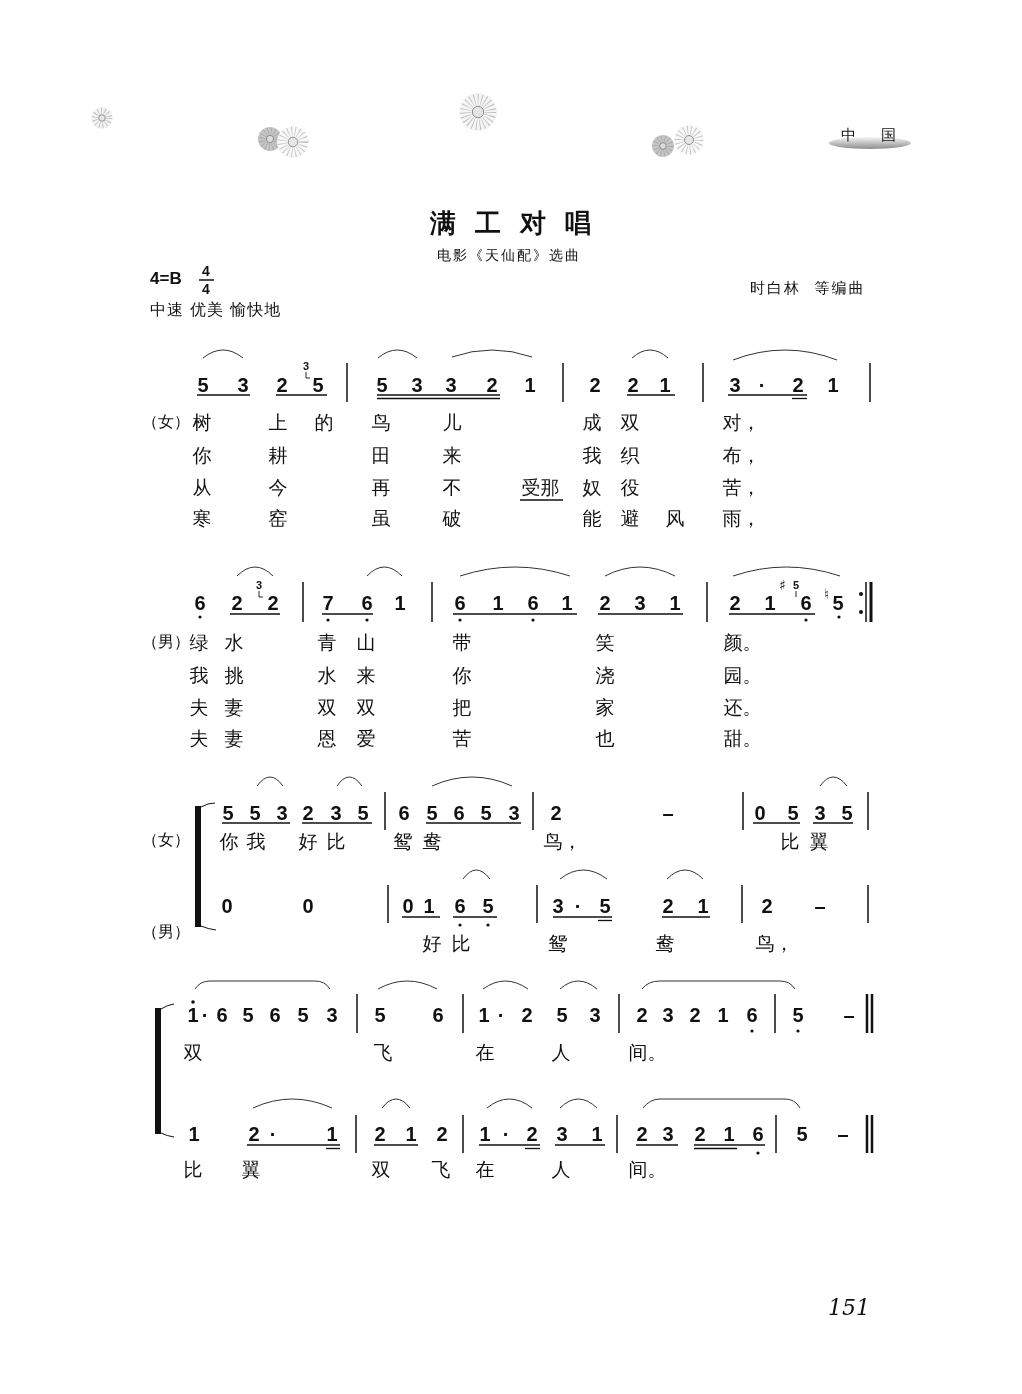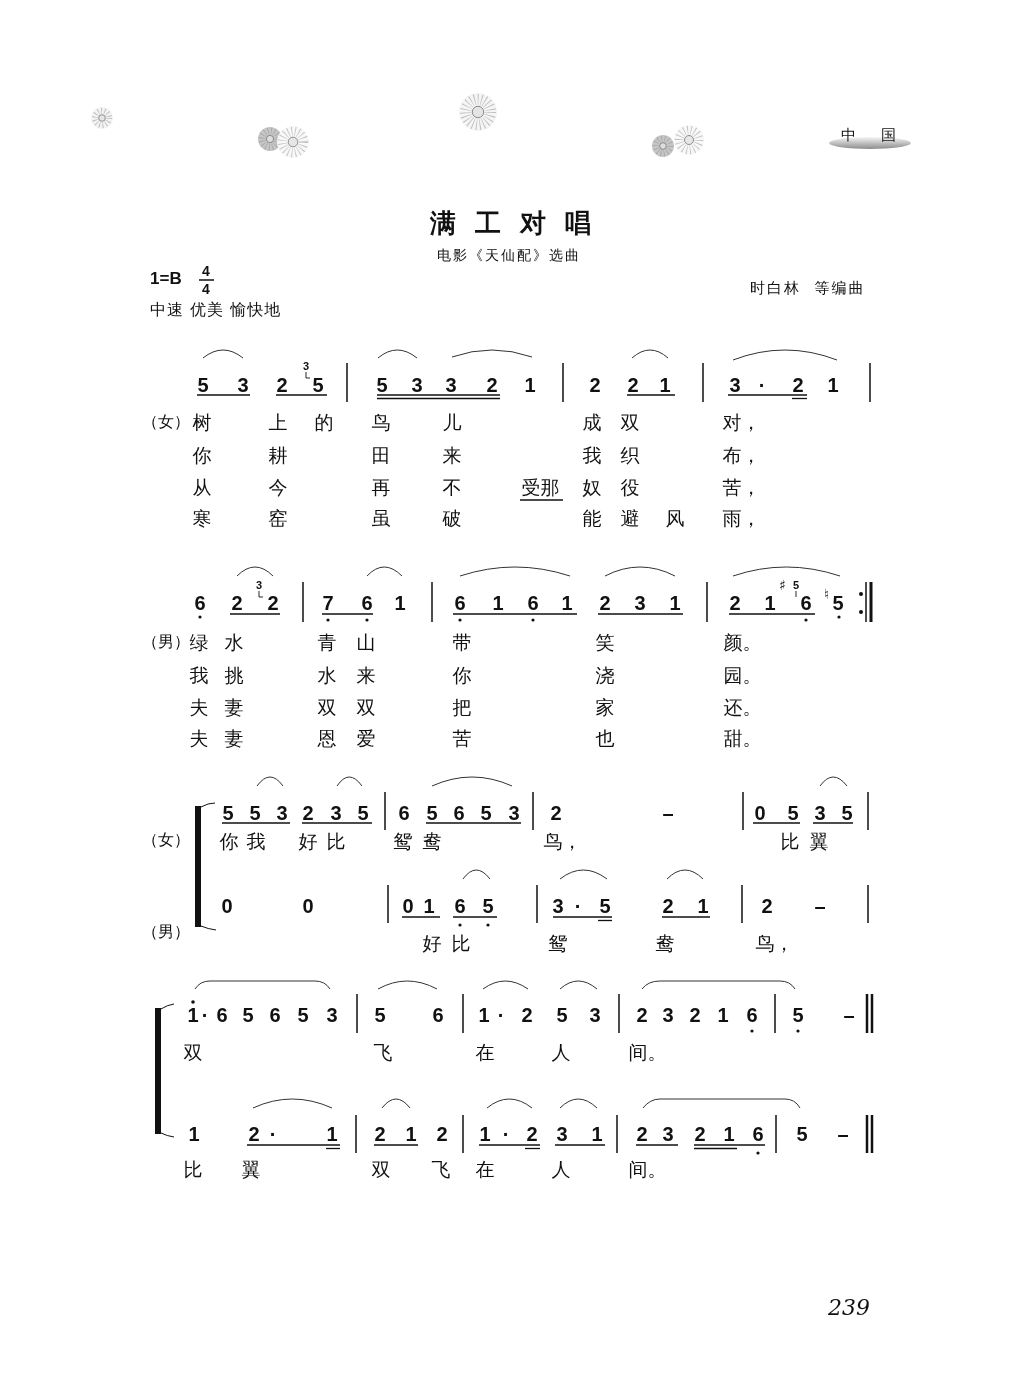--- a/index.html
+++ b/index.html
@@ -218,21 +218,21 @@
       <path d="M161 1009 Q167 1005 174 1004" fill="none" stroke="#111" stroke-width="1"></path>
       <path d="M161 1133 Q167 1136 174 1137" fill="none" stroke="#111" stroke-width="1"></path>
     </g>
   </svg>
 
   <span class="t sect" style="left:841px;top:127px">中</span>
   <span class="t sect" style="left:881px;top:127px">国</span>
 
   <span class="t title" style="left:430px;top:208px">满工对唱</span>
   <span class="t sub" style="left:437px;top:247px">电影《天仙配》选曲</span>
-  <span class="t key" style="left:150px;top:270px">1=B</span>
+  <span class="t key" style="left:150px;top:270px">4=B</span>
   <span class="t frac" style="left:202px;top:264px">4</span>
   <span class="t frac" style="left:202px;top:282px">4</span>
   <span class="t tempo" style="left:150px;top:301px">中速 优美 愉快地</span>
   <span class="t comp" style="left:750px;top:279px">时白林  等编曲</span>
 
   <div class="staff" style="top:375px">
     <span class="n" style="left:203px">5</span>
     <span class="n" style="left:243px">3</span>
     <span class="n" style="left:282px">2</span>
     <span class="n" style="left:318px">5</span>
@@ -465,14 +465,14 @@
   <div class="lyl" style="top:1159px">
     <span class="ly" style="left:193px">比</span>
     <span class="ly" style="left:251px">翼</span>
     <span class="ly" style="left:381px">双</span>
     <span class="ly" style="left:441px">飞</span>
     <span class="ly" style="left:485px">在</span>
     <span class="ly" style="left:561px">人</span>
     <span class="ly" style="left:638px">间。</span>
   </div>
 
-  <span class="t pnum" style="left:828px;top:1296px">239</span>
+  <span class="t pnum" style="left:828px;top:1296px">151</span>
 </div>
 
 </body></html>

